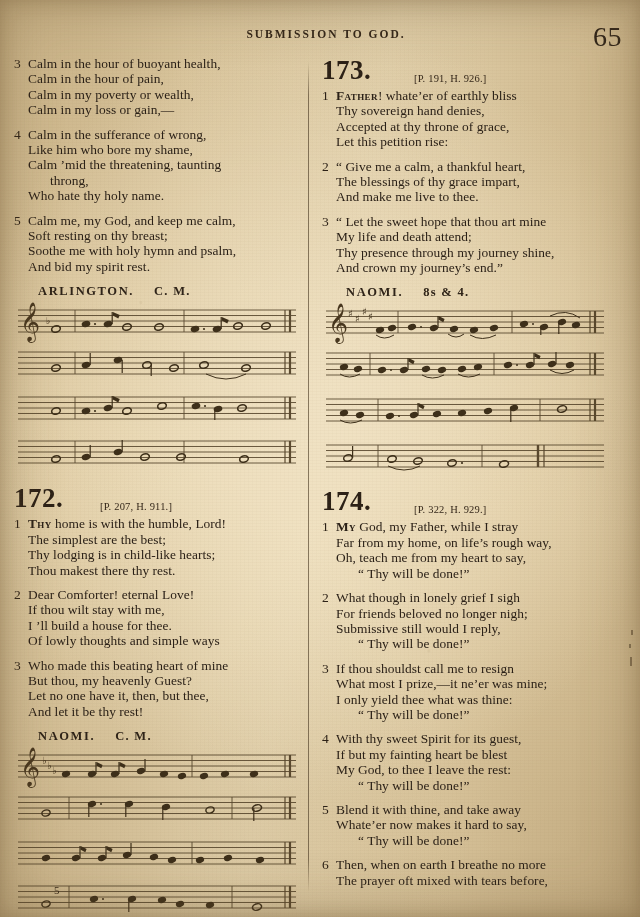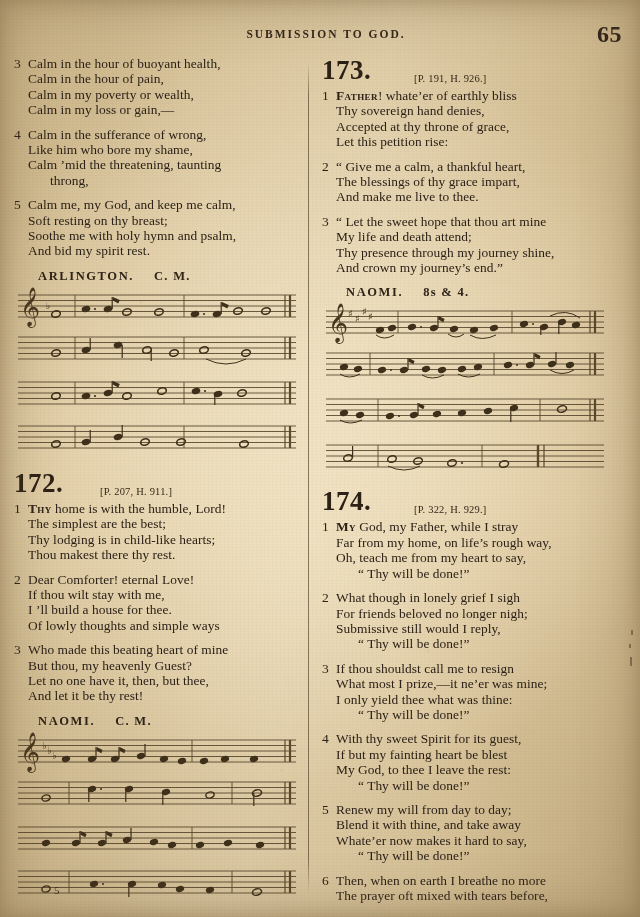--- a/index.html
+++ b/index.html
@@ -38,21 +38,21 @@
   .runhead{
     position:absolute;left:0;right:0;top:28px;height:20px;
   }
   .runhead .title{
     position:absolute;left:12px;right:0;text-align:center;
     font-size:11.5px;font-weight:bold;letter-spacing:2.0px;
     color:#332619;
   }
   .runhead .pageno{
     position:absolute;right:18px;top:-7px;
-    font-size:24px;font-weight:bold;color:#2e2318;
+    font-size:28px;font-weight:normal;color:#2e2318;
     letter-spacing:.5px;
   }
 
   
   .cols{position:absolute;left:0;top:56px;width:640px;height:845px;}
   .col{position:absolute;top:0;width:286px;}
   .col-left{left:14px;}
   .col-right{left:322px;}
   .divider{
     position:absolute;left:308px;top:6px;width:1px;height:830px;
@@ -128,20 +128,21 @@
               <div class="vline">Calm in my loss or gain,—</div>
             </div>
           </div>
           <div class="verse">
             <div class="verse-num">4</div>
             <div class="verse-lines">
               <div class="vline">Calm in the sufferance of wrong,</div>
               <div class="vline">Like him who bore my shame,</div>
               <div class="vline">Calm  ’mid  the  threatening,  taunting</div>
               <div class="vline indent">throng,</div>
+              <div class="vline">Who hate thy holy name.</div>
             </div>
           </div>
           <div class="verse">
             <div class="verse-num">5</div>
             <div class="verse-lines">
               <div class="vline">Calm me, my God, and keep me calm,</div>
               <div class="vline">Soft resting on thy breast;</div>
               <div class="vline">Soothe me with holy hymn and psalm,</div>
               <div class="vline">And bid my spirit rest.</div>
             </div>
@@ -631,21 +632,20 @@
             <div class="verse-lines">
               <div class="vline">With thy sweet Spirit for its guest,</div>
               <div class="vline">If but my fainting heart be blest</div>
               <div class="vline">My God, to thee I leave the rest:</div>
               <div class="vline indent">“ Thy will be done!”</div>
             </div>
           </div>
           <div class="verse">
             <div class="verse-num">5</div>
             <div class="verse-lines">
-              <div class="vline">Renew my will from day to day;</div>
               <div class="vline">Blend it with thine, and take away</div>
               <div class="vline">Whate’er now makes it hard to say,</div>
               <div class="vline indent">“ Thy will be done!”</div>
             </div>
           </div>
           <div class="verse">
             <div class="verse-num">6</div>
             <div class="verse-lines">
               <div class="vline">Then, when on earth I breathe no more</div>
               <div class="vline">The prayer oft mixed with tears before,</div>

